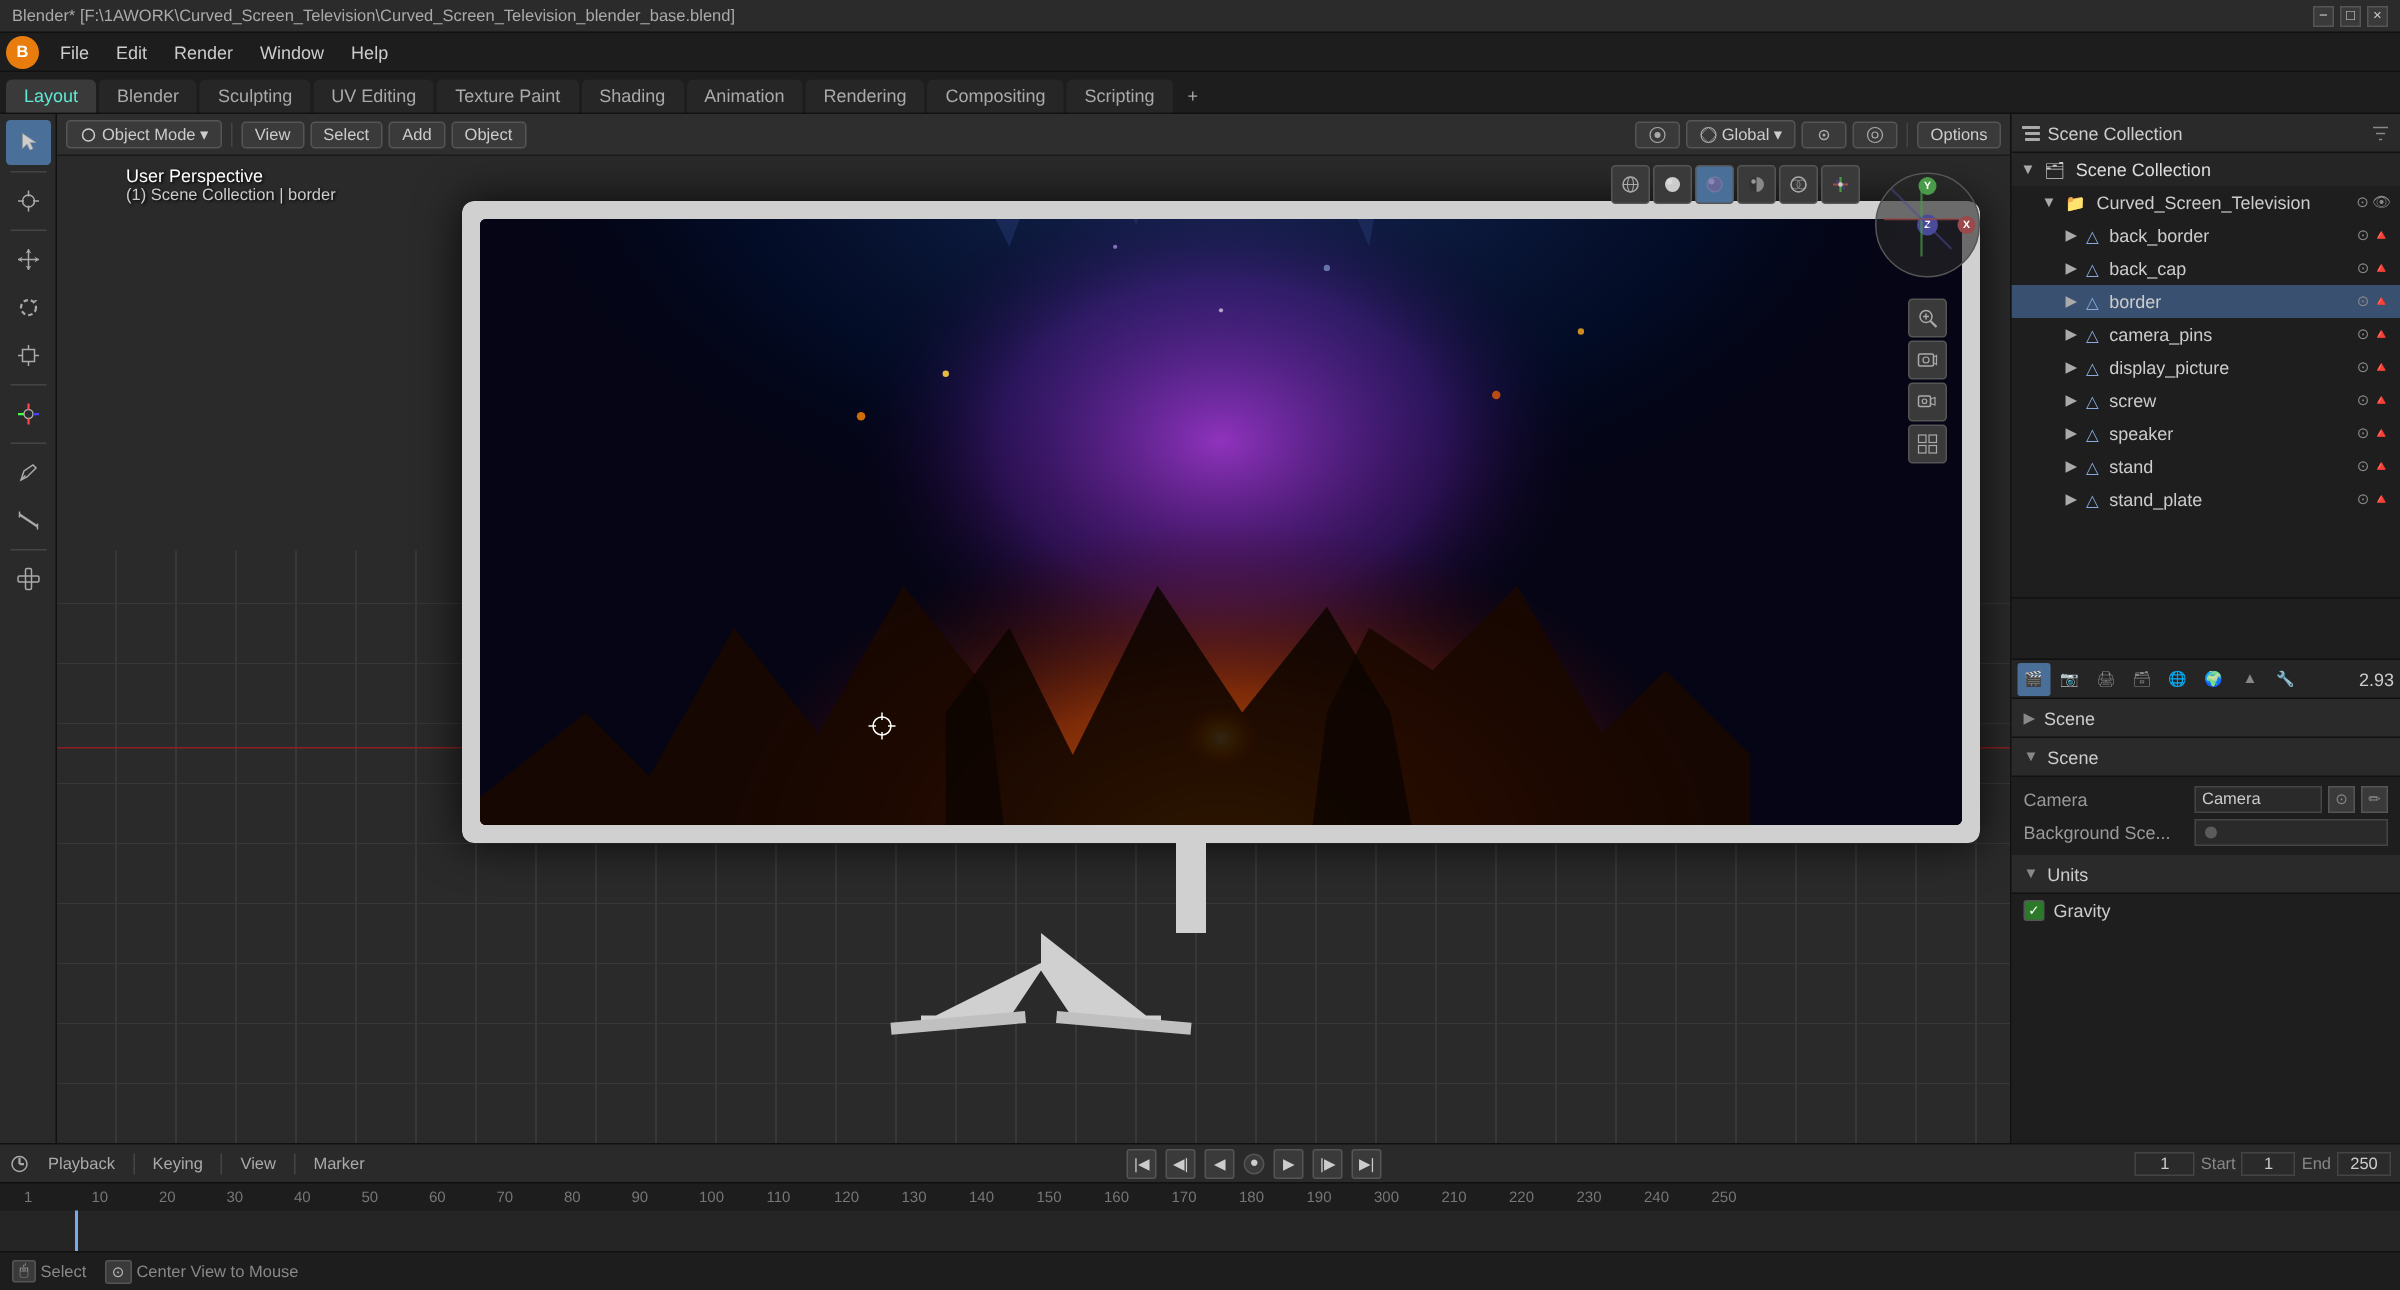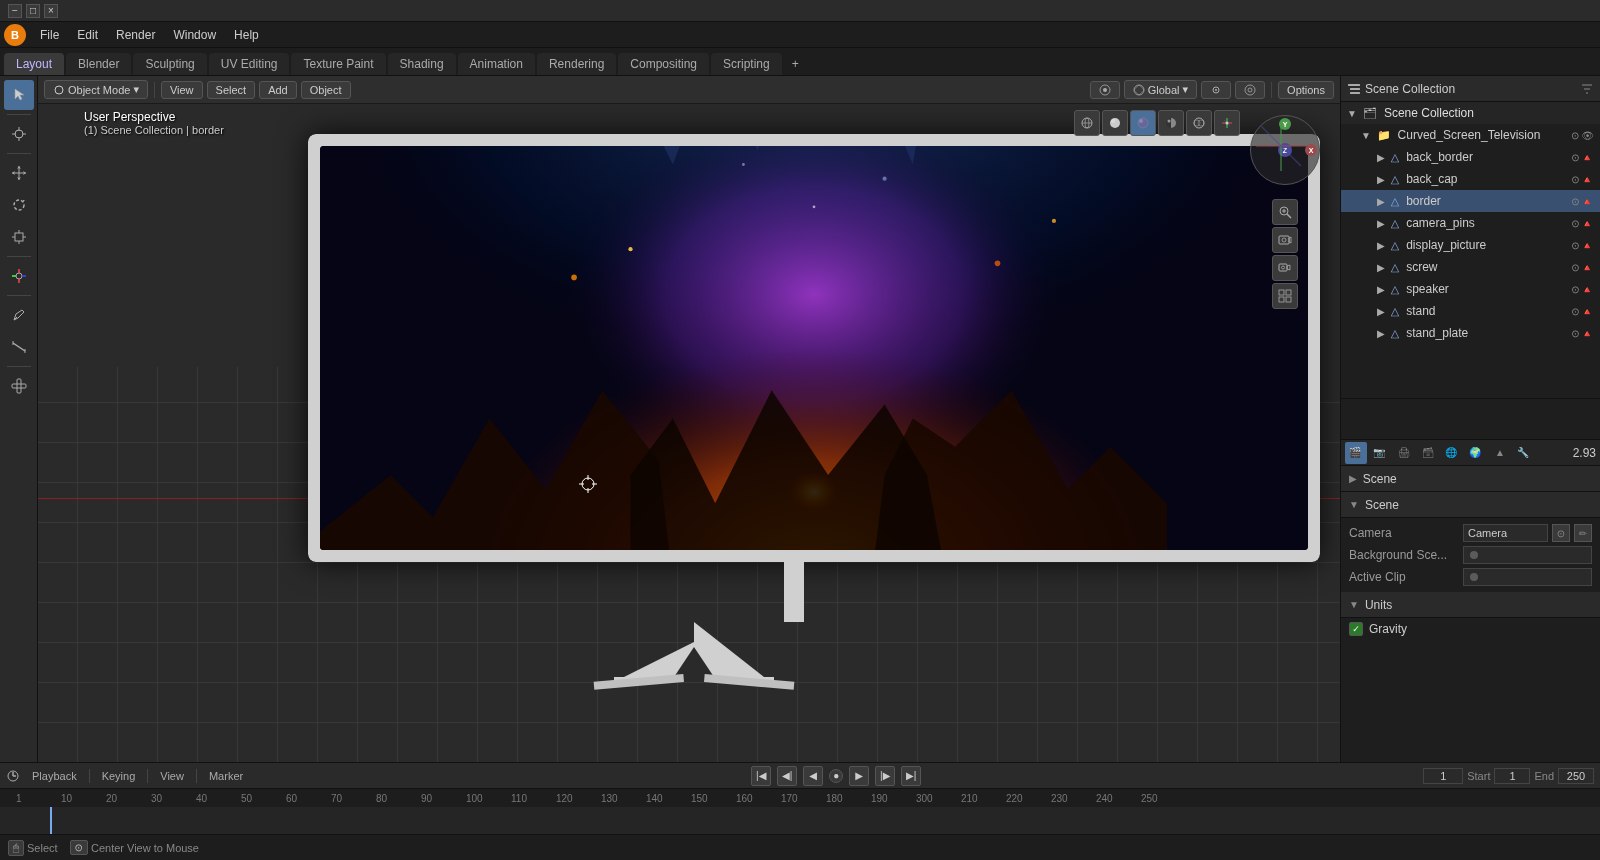--- a/index.html
+++ b/index.html
@@ -75,21 +75,21 @@
       padding: 4px 12px;
       font-size: 12px;
       color: #aaa;
       cursor: pointer;
       border-radius: 4px 4px 0 0;
       background: #262626;
       margin-right: 2px;
     }
     .ws-tab.active {
       background: #3a3a3a;
-      color: #c4b5fd;
+      color: #5eead4;
     }
     .ws-tab-add {
       padding: 4px 8px;
       color: #aaa;
       cursor: pointer;
     }
 
     
     #main-layout {
       display: flex;
@@ -572,20 +572,21 @@
 
     
     ::-webkit-scrollbar { width: 6px; }
     ::-webkit-scrollbar-track { background: #1a1a1a; }
     ::-webkit-scrollbar-thumb { background: #444; border-radius: 3px; }
   </style>
 </head>
 <body>
 
 <div id="titlebar">
+  <div class="title">Blender* [F:\1AWORK\Curved_Screen_Television\Curved_Screen_Television_blender_base.blend]</div>
   <div class="win-controls">
     <div class="win-btn">−</div>
     <div class="win-btn">□</div>
     <div class="win-btn">×</div>
   </div>
 </div>
 
 <div id="menubar">
   <div class="menu-logo">B</div>
   <div class="menu-item">File</div>
@@ -1065,28 +1066,20 @@
         <div class="prop-field-row">
           <span class="prop-field-label">Camera</span>
           <div class="prop-field-value">
             <span>Camera</span>
           </div>
           <div class="prop-field-icon">⊙</div>
           <div class="prop-field-icon">✏</div>
         </div>
         <div class="prop-field-row">
           <span class="prop-field-label">Background Sce...</span>
-          <div class="prop-field-value">
-            <svg width="12" height="12" viewBox="0 0 12 12">
-              <circle cx="6" cy="6" r="4" fill="#ccc" opacity="0.3"></circle>
-            </svg>
-          </div>
-        </div>
-        <div class="prop-field-row">
-          <span class="prop-field-label">Active Clip</span>
           <div class="prop-field-value">
             <svg width="12" height="12" viewBox="0 0 12 12">
               <circle cx="6" cy="6" r="4" fill="#ccc" opacity="0.3"></circle>
             </svg>
           </div>
         </div>
       </div>
 
       <div class="prop-panel-header">
         <span class="section-arrow">▼</span>

